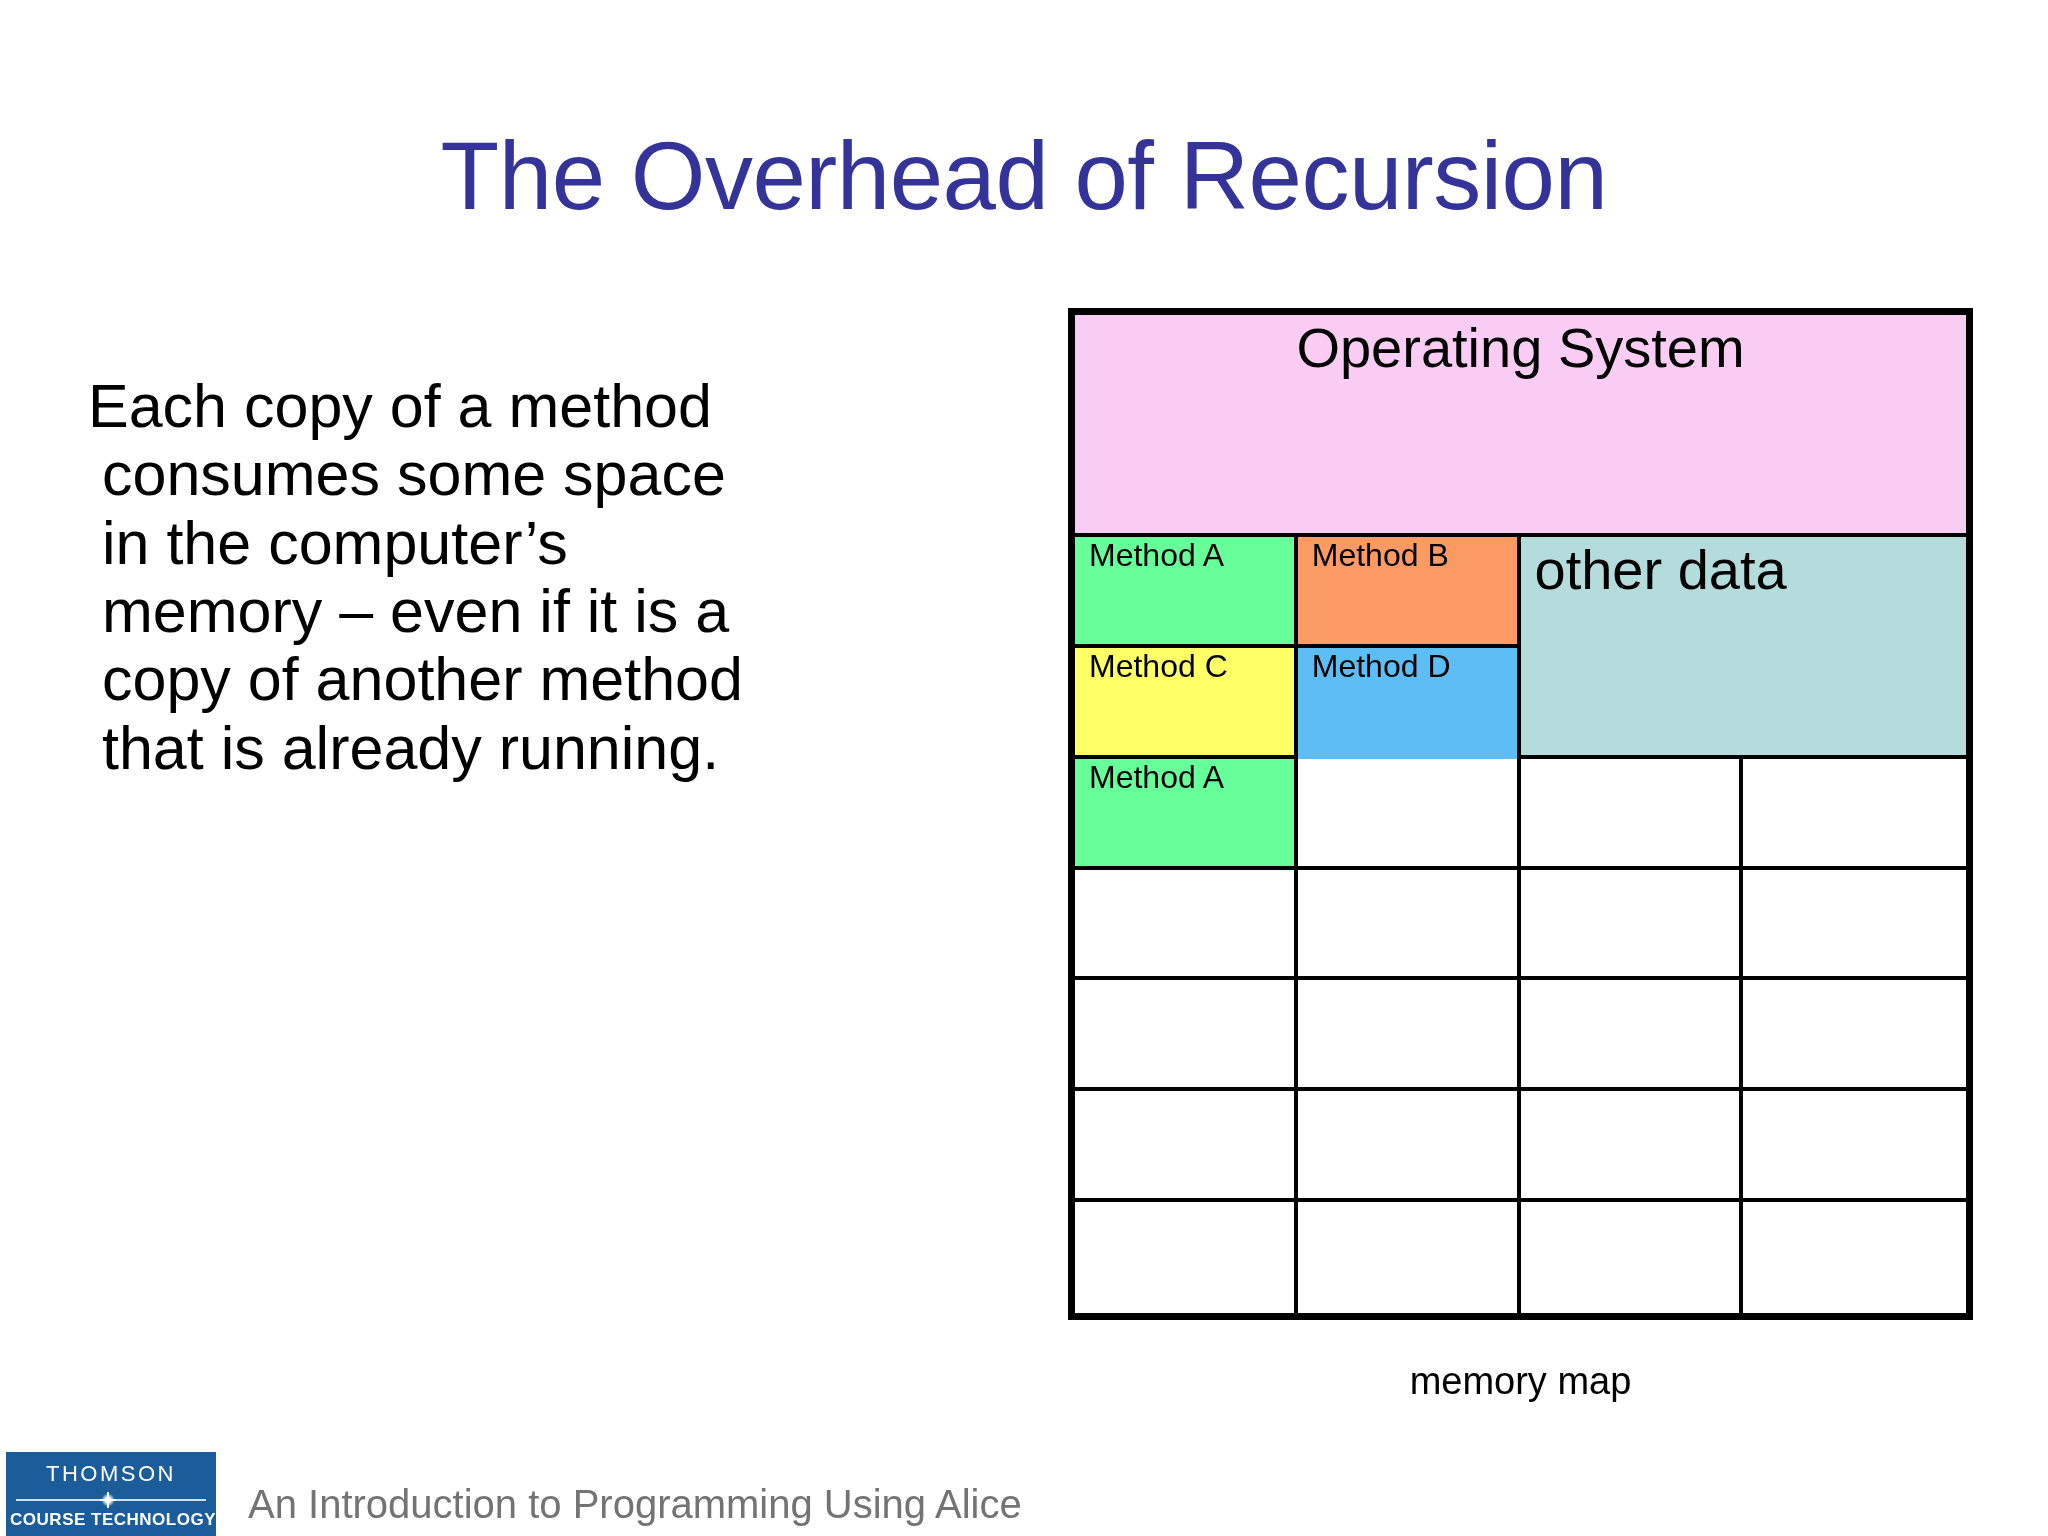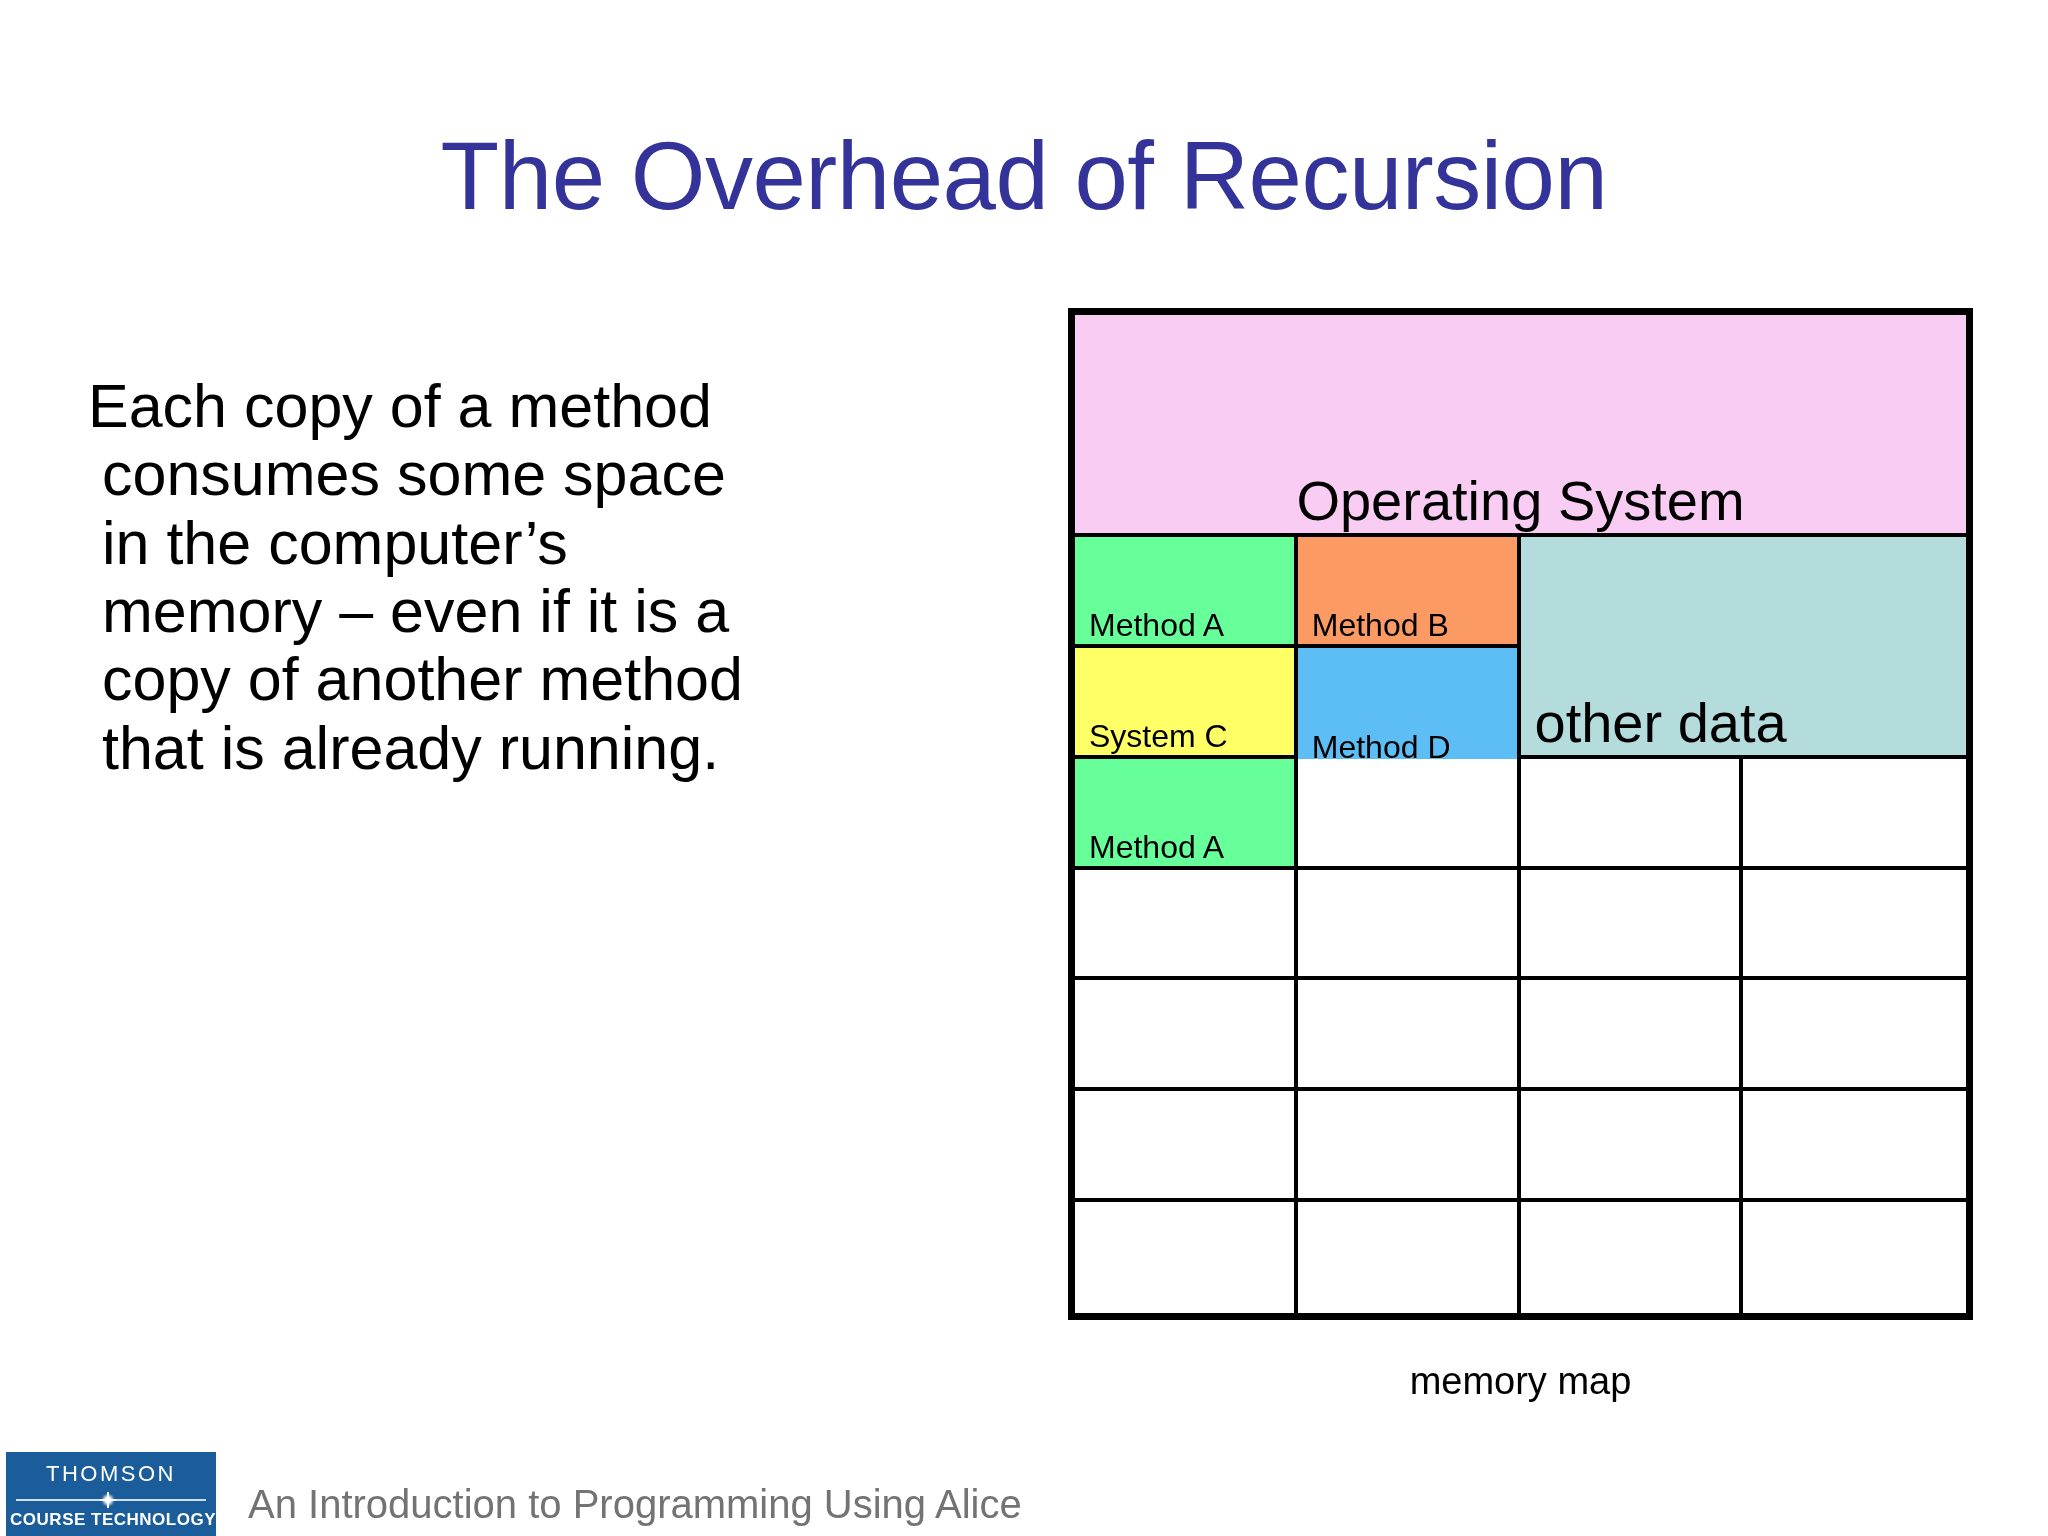--- a/index.html
+++ b/index.html
@@ -63,21 +63,21 @@
     position: relative;
     width: 100%;
     height: 100%;
   }
   .cell {
     position: absolute;
     box-sizing: border-box;
     border-right: 4px solid #000;
     border-bottom: 4px solid #000;
     display: flex;
-    align-items: flex-end;
+    align-items: flex-start;
     overflow: hidden;
   }
   .cell.last-col { border-right: none; }
   .cell.last-row { border-bottom: none; }
   .cell .celltext {
     display: block;
     width: 100%;
     white-space: nowrap;
   }
 
@@ -220,21 +220,21 @@
       <div class="cell method" style="left: 0px; top: 222px; width: 222.75px; height: 110.857px; background: rgb(102, 255, 153);">
         <span class="celltext">Method A</span>
       </div>
       <div class="cell other last-col" style="left: 445.5px; top: 222px; width: 445.5px; height: 221.714px; background: rgb(181, 220, 220);">
         <span class="celltext">other data</span>
       </div>
       <div class="cell method" style="left: 222.75px; top: 222px; width: 222.75px; height: 110.857px; background: rgb(251, 154, 99);">
         <span class="celltext">Method B</span>
       </div>
       <div class="cell method" style="left: 0px; top: 332.857px; width: 222.75px; height: 110.857px; background: rgb(255, 255, 102);">
-        <span class="celltext">System C</span>
+        <span class="celltext">Method C</span>
       </div>
       <div class="cell method" style="left: 222.75px; top: 332.857px; width: 222.75px; height: 122px; background: rgb(92, 190, 245);">
         <span class="celltext">Method D</span>
       </div>
       <div class="cell method" style="left: 0px; top: 443.714px; width: 222.75px; height: 110.857px; background: rgb(102, 255, 153);">
         <span class="celltext">Method A</span>
       </div>
       <div class="cell empty" style="left: 222.75px; top: 443.714px; width: 222.75px; height: 110.857px; background: rgb(255, 255, 255);">
         <span class="celltext"></span>
       </div>

